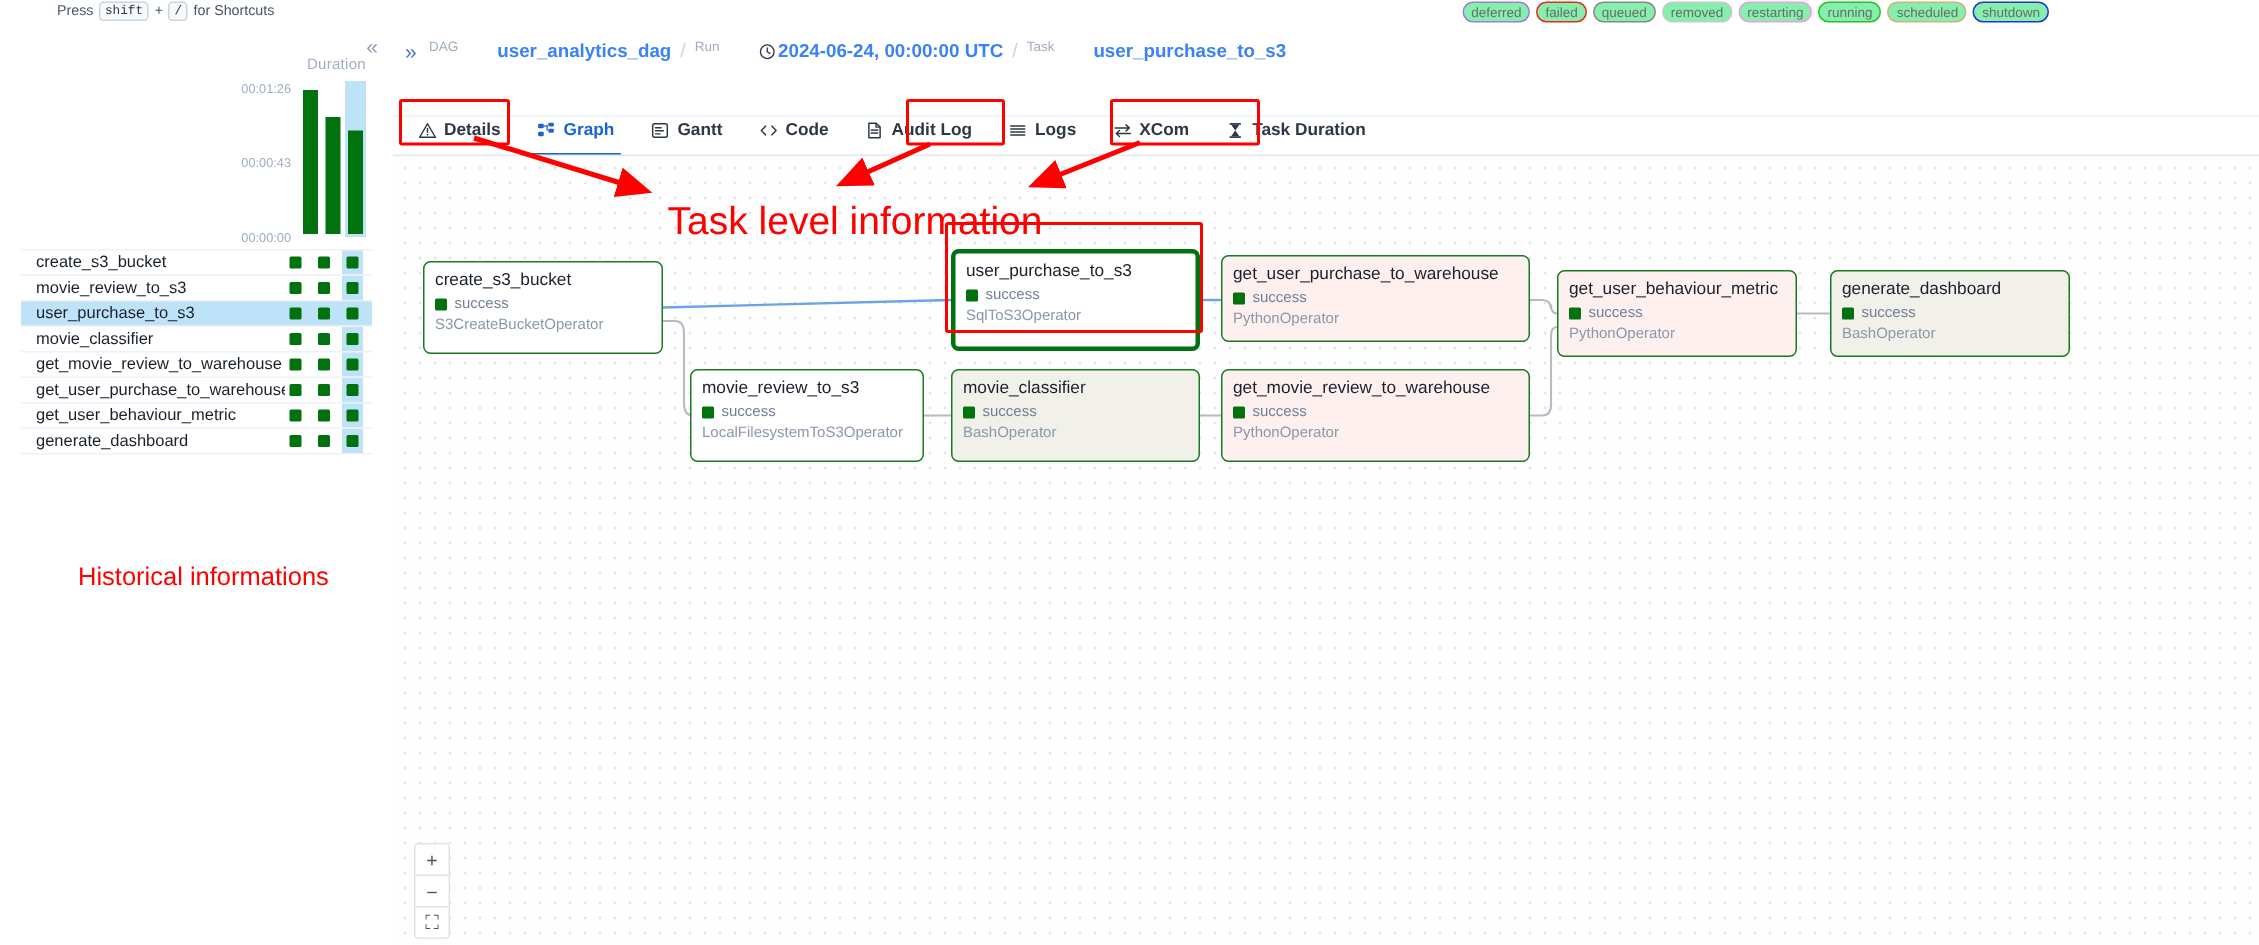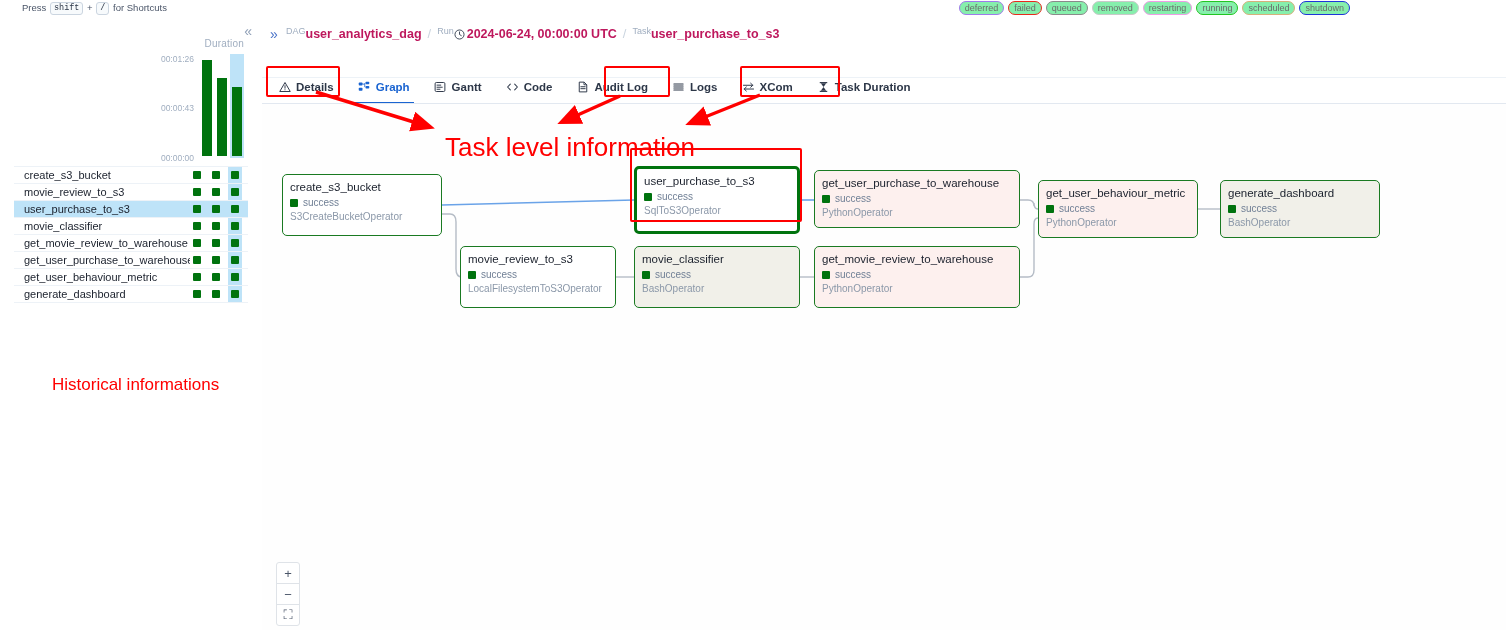--- a/index.html
+++ b/index.html
@@ -4,21 +4,21 @@
 <style>
   html,body{margin:0;padding:0;}
   body{
     width:1506px;height:630px;overflow:hidden;background:#fff;
     font-family:"Liberation Sans", sans-serif;
     -webkit-font-smoothing:antialiased;
   }
   .app{position:relative;width:1506px;height:630px;}
 
   
-  .topbar{position:absolute;left:0;top:0;width:1328px;height:16px;padding-left:22px;}
+  .topbar{position:absolute;left:16px;top:0;width:1328px;height:16px;padding-left:22px;}
   .shortcut-hint{
     position:absolute;left:22px;top:0px;font-size:9.5px;color:#4a5568;
     line-height:16px;white-space:nowrap;
   }
   .kbd{
     display:inline-block;border:1px solid #cbd5e0;border-radius:3px;
     background:#f7fafc;padding:0 3px;font-family:"Liberation Mono", monospace;
     font-size:8.5px;line-height:11px;color:#2d3748;margin:0 1px;
     vertical-align:middle;
   }
@@ -76,22 +76,22 @@
 
   .crumbbar{position:absolute;left:0;top:6px;width:100%;height:48px;}
   .collapse-right{
     position:absolute;left:8px;top:6px;font-size:14px;color:#4a73c8;
     cursor:pointer;line-height:12px;
   }
   .crumbs{position:absolute;left:24px;top:4px;display:flex;align-items:flex-end;gap:6px;}
   .crumb-group{display:flex;}
   .crumb-label{font-size:9px;color:#a0aec0;line-height:11px;}
   .crumb-value{
-    font-size:12.5px;color:#be185d;font-weight:bold;line-height:16px;
-    white-space:nowrap;display:flex;align-items:center;gap:2px;
+    font-size:12.5px;color:#3b82f6;font-weight:bold;line-height:16px;
+    white-space:nowrap;display:flex;align-items:center;gap:2px;margin-left:26px;
   }
   .crumb-sep{font-size:13px;color:#cbd5e0;padding-bottom:1px;}
   .crumbline{position:absolute;left:0;top:55px;width:1244px;height:1px;background:#edf2f7;}
 
   
   .tabs{position:absolute;left:4px;top:56px;height:30px;display:flex;align-items:center;}
   .tab{
     display:flex;align-items:center;gap:5px;padding:0 12px;height:28px;
     font-size:11.5px;font-weight:bold;color:#2d3748;cursor:pointer;
     white-space:nowrap;position:relative;

